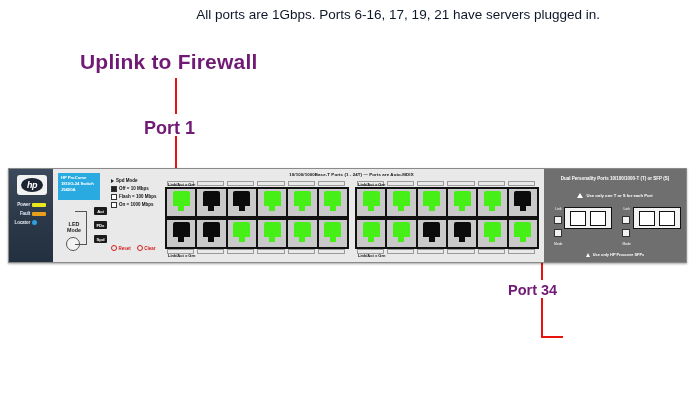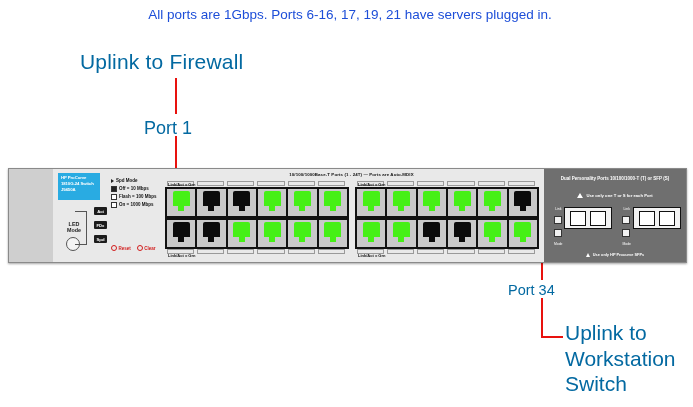--- a/index.html
+++ b/index.html
@@ -8,26 +8,26 @@
     background:#ffffff;
     font-family:"Liberation Sans", sans-serif;
     position:relative;
     overflow:hidden;
   }
   .stage{position:absolute;left:0;top:0;width:693px;height:407px;}
 
   
   .caption{
     position:absolute;left:100px;top:6px;width:500px;
-    text-align:center;
-    font-size:13.5px;color:#1d4ed8;line-height:1.35;
-  }
-
-  
-  .anno{position:absolute;color:#0369a1;font-weight:400;}
+    text-align:right;
+    font-size:13.5px;color:#0f172a;line-height:1.35;
+  }
+
+  
+  .anno{position:absolute;color:#701a75;font-weight:700;}
   #anno-firewall{left:80px;top:50px;font-size:21px;white-space:nowrap;letter-spacing:.2px;}
   #anno-port1{left:144px;top:118px;font-size:18px;white-space:nowrap;}
   #anno-port24{left:508px;top:282px;font-size:14.5px;white-space:nowrap;}
   #anno-uplink-ws{
     left:565px;top:320px;font-size:21px;width:128px;
     line-height:1.22;
   }
 
   .rline{position:absolute;background:#e8120e;}
   
@@ -227,24 +227,41 @@
 
   <div class="anno" id="anno-firewall">Uplink to Firewall</div>
   <div class="rline" id="line-fw-a"></div>
   <div class="anno" id="anno-port1">Port 1</div>
   <div class="rline" id="line-fw-b"></div>
 
   <div class="rline" id="line-p24-a"></div>
   <div class="anno" id="anno-port24">Port 34</div>
   <div class="rline" id="line-p24-b"></div>
   <div class="rline" id="line-p24-c"></div>
-  <div class="anno" id="anno-uplink-ws">Uplink to Workstation Switch</div>
 
   <div class="chassis">
 
+    <div class="endcap">
+      <div class="hp-logo">
+        <div class="hp-oval">hp</div>
+      </div>
+
+      <div class="led-row" style="top:33px">
+        <span class="lbl">Power</span>
+        <span class="bar" style="background:#e8e81c"></span>
+      </div>
+      <div class="led-row" style="top:42px">
+        <span class="lbl">Fault</span>
+        <span class="bar" style="background:#e8a01c"></span>
+      </div>
+      <div class="led-row" style="top:51px">
+        <span class="lbl">Locator</span>
+        <span class="dot" style="background:#2f9fe0"></span>
+      </div>
+    </div>
 
     <div class="ctlpanel">
       <div class="bluetag">HP ProCurve 1810G-24 Switch J9450A</div>
 
       <div class="ledmode">
         <div class="lm-text">LED Mode</div>
         <div class="knob"></div>
         <div class="bracket"></div>
         <div class="btn" style="top:0">Act</div>
         <div class="btn" style="top:14px">FDx</div>

